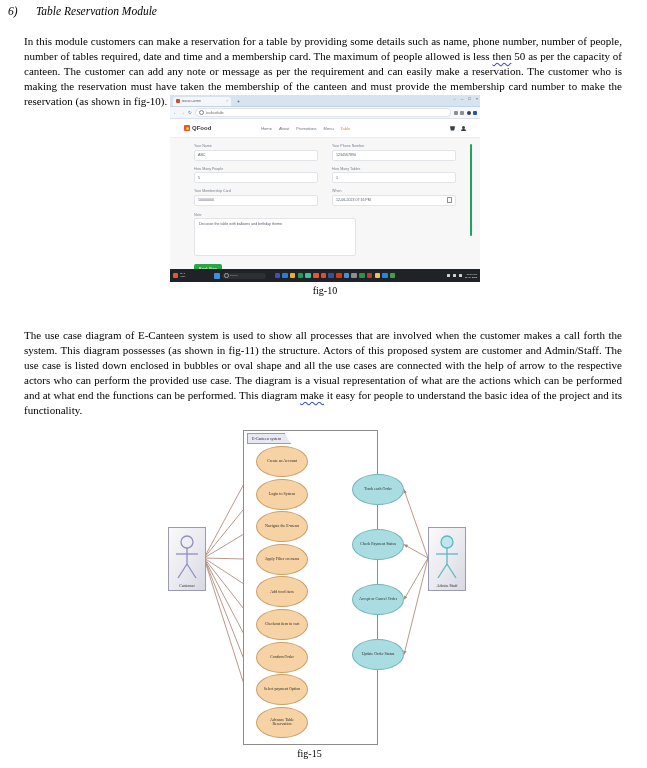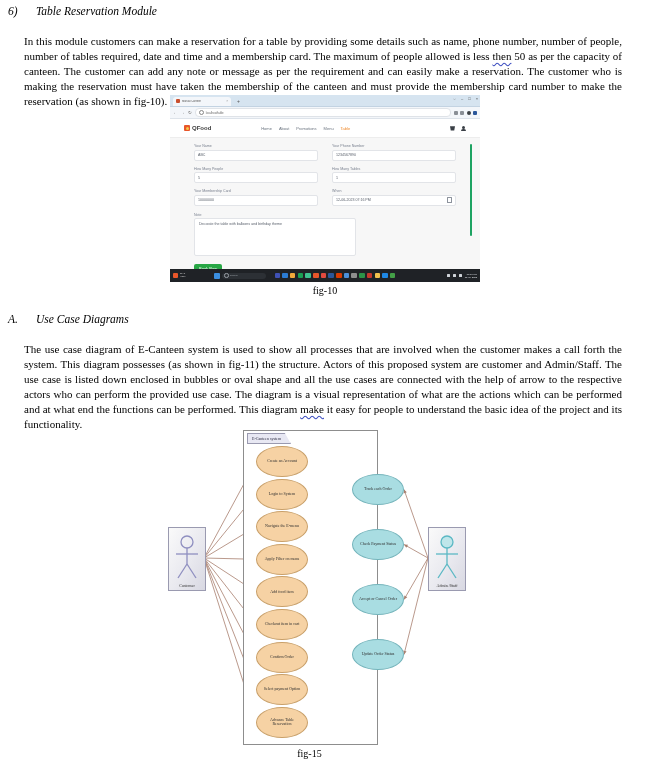--- a/index.html
+++ b/index.html
@@ -344,23 +344,20 @@
         </div>
       </div>
     </div>
   </div>
 
   <div style="position:absolute;left:170px;top:281px;width:310px;">
     <p class="caption">fig-10</p>
   </div>
 
   <div style="position:absolute;left:8px;top:312px;width:630px;">
-    <div class="sec-head">
-      <span class="num">A.</span><span>Use Case Diagrams</span>
-    </div>
     <p class="body-text"><span>The use case diagram of E-Canteen system is used to show all processes that are involved when the customer makes a call forth the system. This diagram possesses (as shown in fig-11) the structure. Actors of this proposed system are customer and Admin/Staff. The use case is listed down enclosed in bubbles or oval shape and all the use cases are connected with the help of arrow to the respective actors who can perform the provided use case. The diagram is a visual representation of what are the actions which can be performed and at what end the functions can be performed. This diagram </span><span class="squig">make</span><span> it easy for people to understand the basic idea of the project and its functionality.</span></p>
   </div>
 
   <div style="position:absolute;left:160px;top:430px;width:330px;height:313px;">
 
     <svg width="330" height="313" style="position:absolute;left:0;top:0;">
       <g id="conn-customer" stroke="#a87f6e" stroke-width="0.8" fill="none">
           <line x1="44" y1="128" x2="96" y2="31.5"></line>
           <polygon points="96,31.5 95.78946675351749,35.49445562650601 92.77960259302642,33.87255991308078" fill="#a87f6e" stroke="none"></polygon>
           <line x1="44" y1="128" x2="96" y2="64.1"></line>

